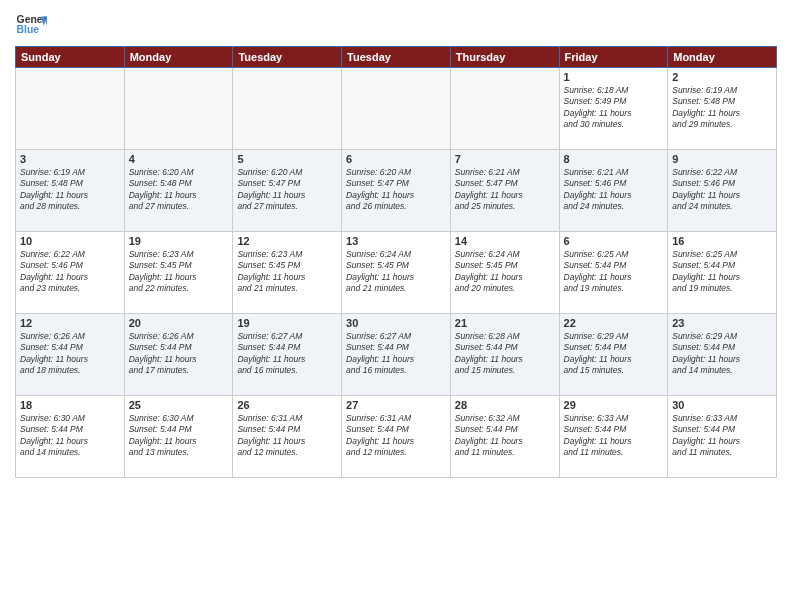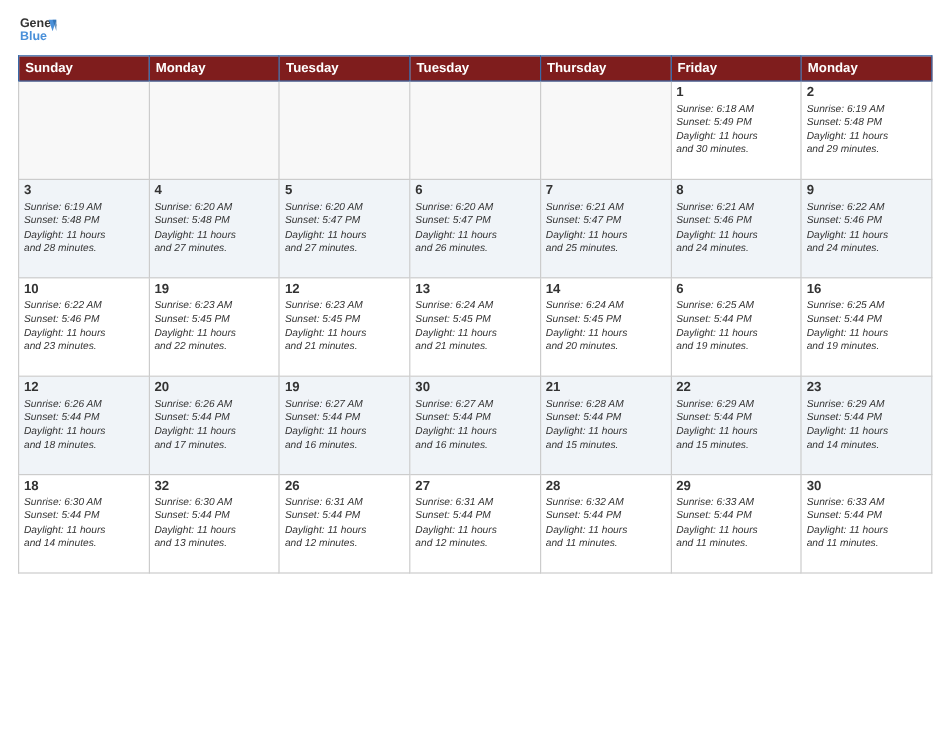--- a/index.html
+++ b/index.html
@@ -220,21 +220,21 @@
             <span class="day-num">23</span>
             <div class="day-info">Sunrise: 6:29 AM<br>Sunset: 5:44 PM<br>Daylight: 11 hours<br>and 14 minutes.</div>
           </td>
         </tr>
         <tr>
           <td>
             <span class="day-num">18</span>
             <div class="day-info">Sunrise: 6:30 AM<br>Sunset: 5:44 PM<br>Daylight: 11 hours<br>and 14 minutes.</div>
           </td>
           <td>
-            <span class="day-num">32</span>
+            <span class="day-num">25</span>
             <div class="day-info">Sunrise: 6:30 AM<br>Sunset: 5:44 PM<br>Daylight: 11 hours<br>and 13 minutes.</div>
           </td>
           <td>
             <span class="day-num">26</span>
             <div class="day-info">Sunrise: 6:31 AM<br>Sunset: 5:44 PM<br>Daylight: 11 hours<br>and 12 minutes.</div>
           </td>
           <td>
             <span class="day-num">27</span>
             <div class="day-info">Sunrise: 6:31 AM<br>Sunset: 5:44 PM<br>Daylight: 11 hours<br>and 12 minutes.</div>
           </td>

